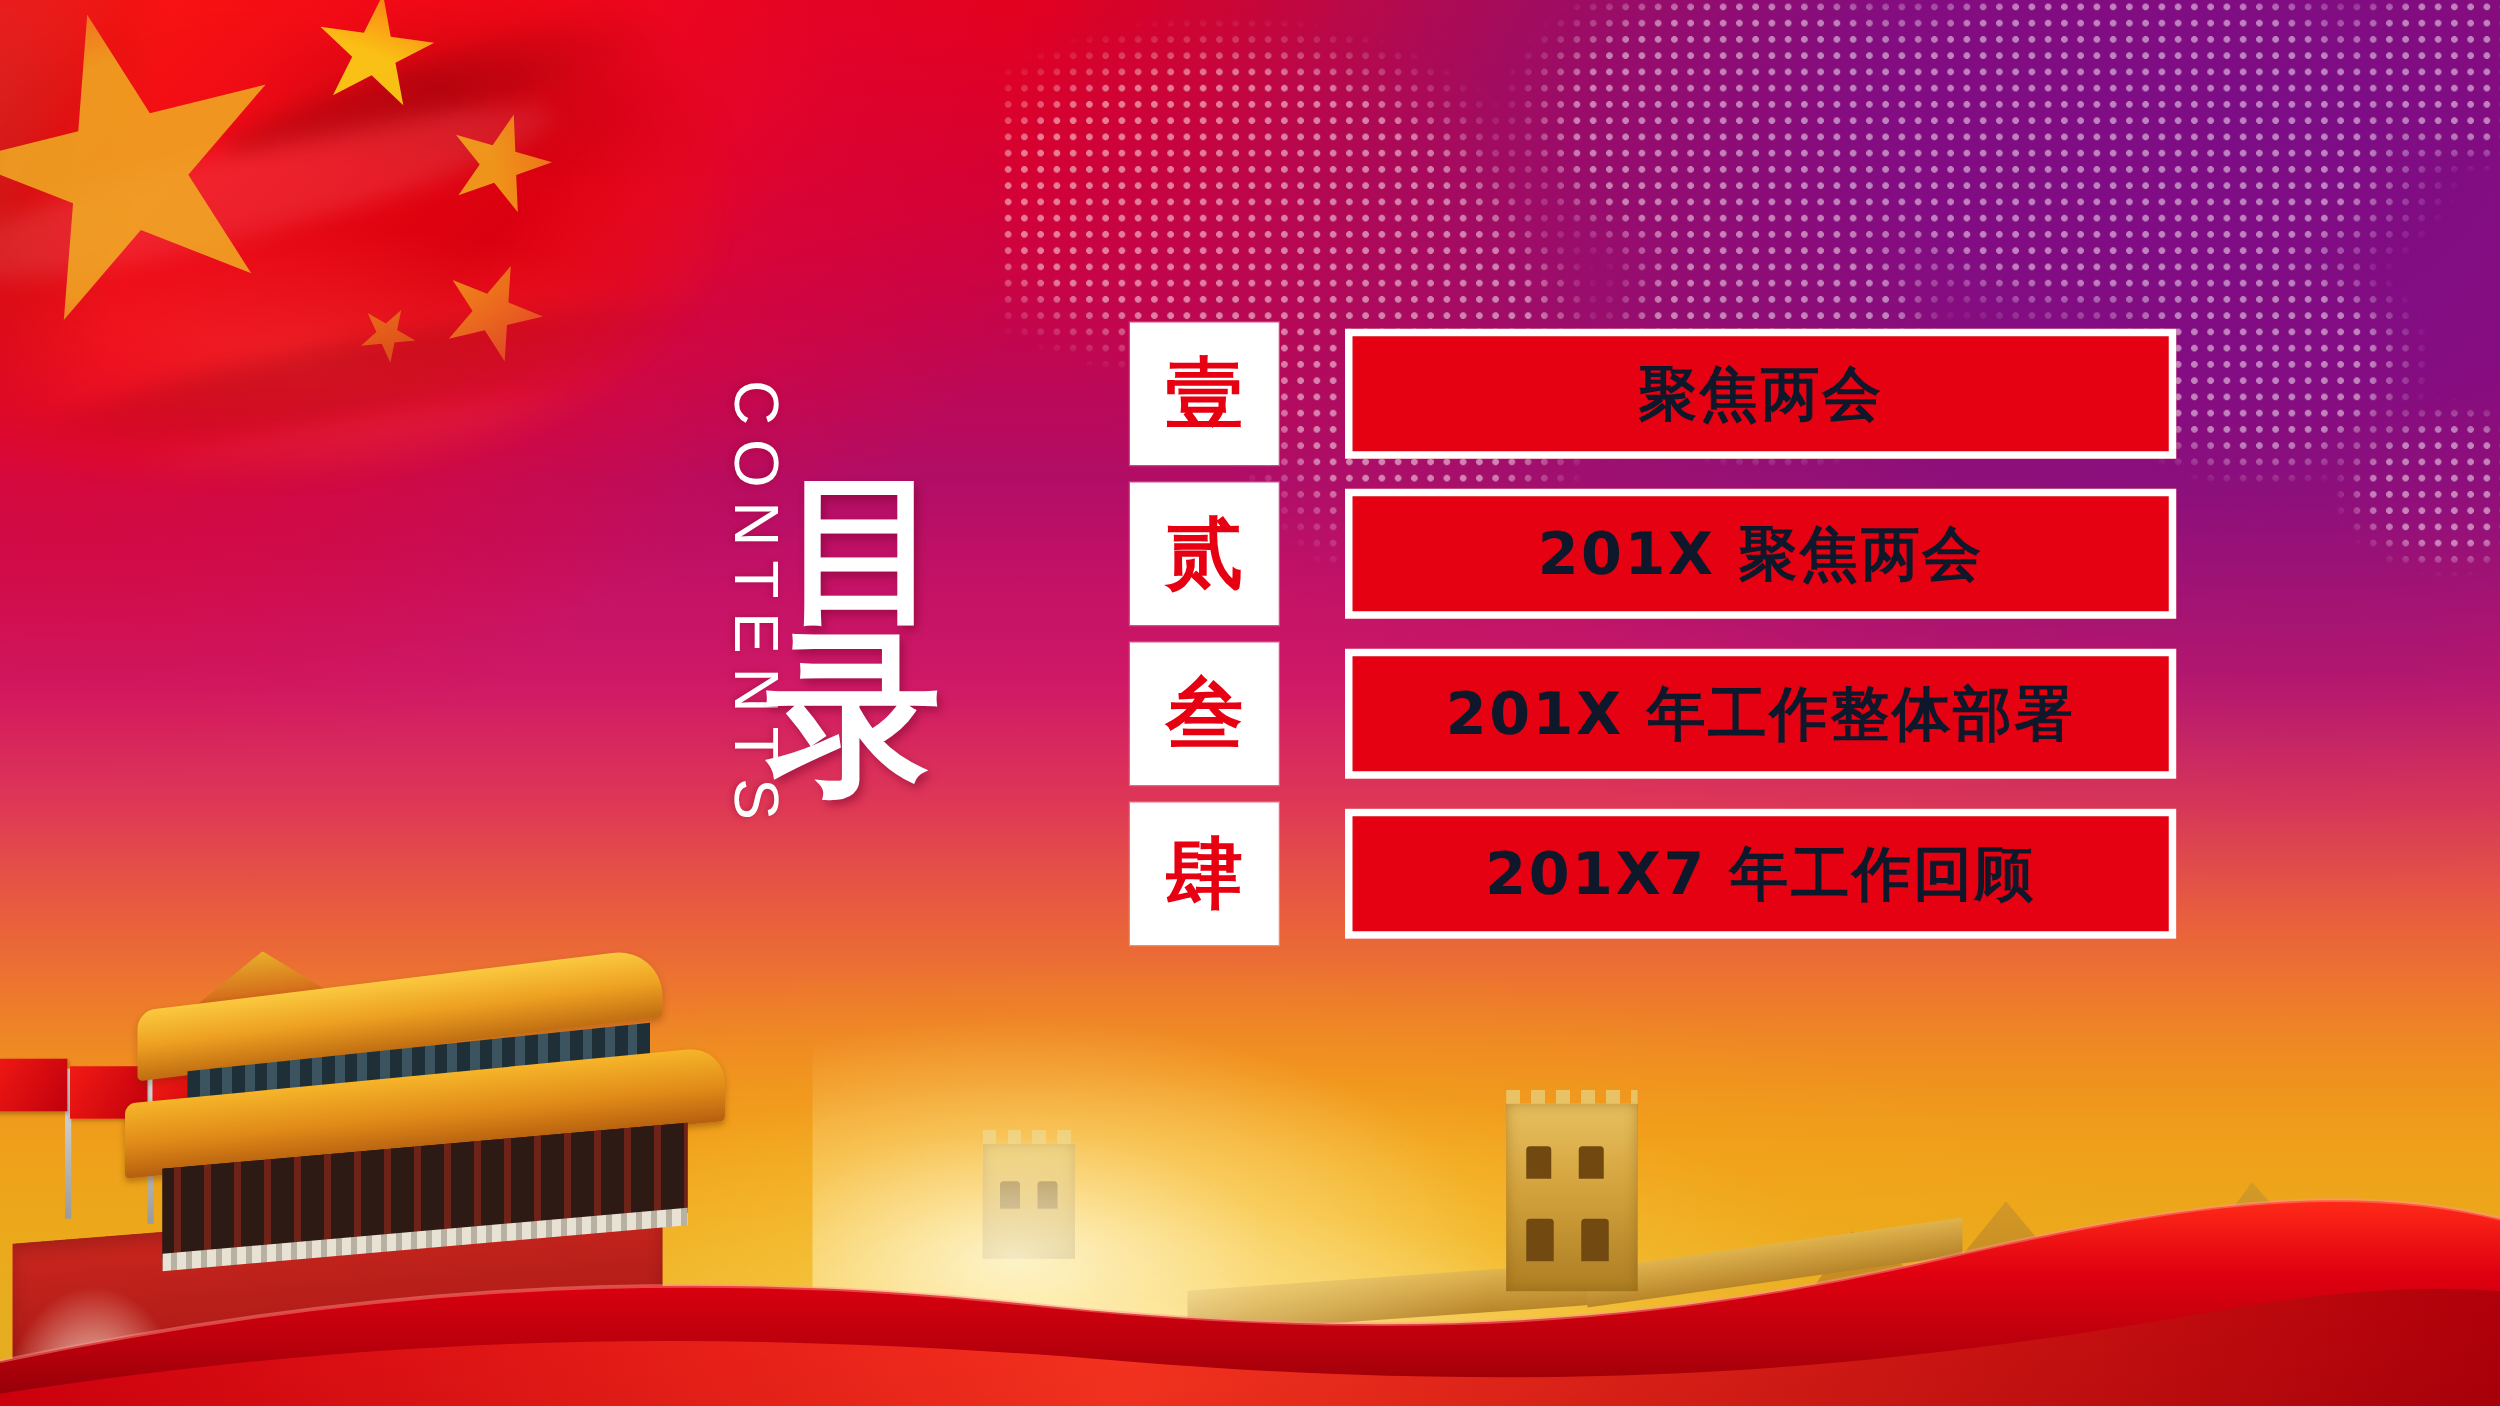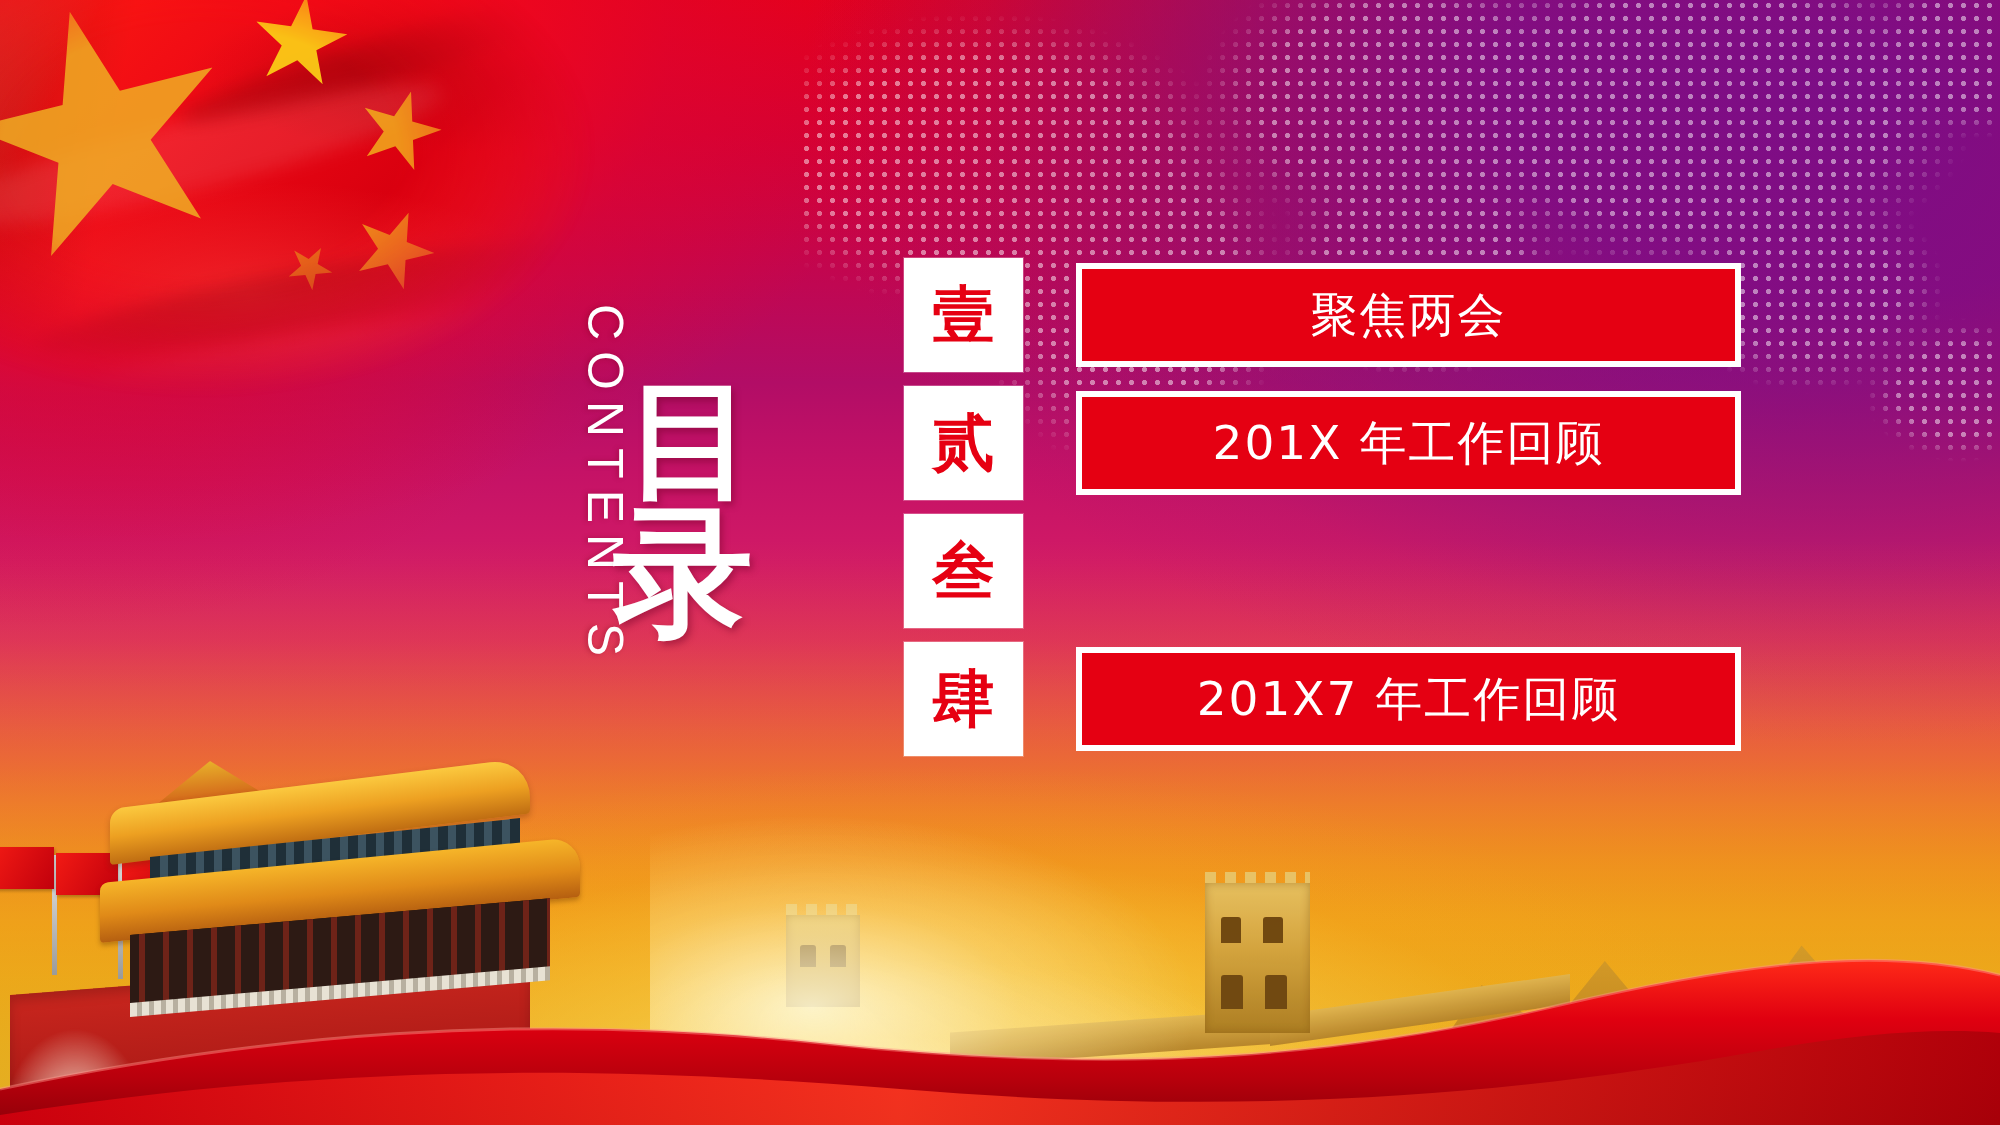--- a/index.html
+++ b/index.html
@@ -287,24 +287,24 @@
   }
   .bar{
     margin-left:53px;
     width:665px; height:104px;
     background:#e50012;
     border:6px solid #ffffff;
     display:flex; align-items:center; justify-content:center;
     flex:0 0 auto;
   }
   .bar span{
-    color:#ffffff;
+    color:#0f172a;
     font-family:"DejaVu Sans","Liberation Sans",sans-serif;
     font-size:47px;
-    font-weight:400;
+    font-weight:700;
     letter-spacing:2px;
     white-space:nowrap;
   }
 </style>
 </head>
 <body>
 
 <div id="slide">
 
   <div class="bg-base"></div>
@@ -415,28 +415,31 @@
       <div class="bar">
         <span>聚焦两会</span>
       </div>
     </div>
 
     <div class="toc-row">
       <div class="num-box">
         <span>贰</span>
       </div>
       <div class="bar">
-        <span>201X 年工作回顾</span>
+        <span>201X 聚焦两会</span>
       </div>
     </div>
 
     <div class="toc-row">
       <div class="num-box">
         <span>叁</span>
       </div>
+      <div class="bar">
+        <span>201X 年工作整体部署</span>
+      </div>
     </div>
 
     <div class="toc-row">
       <div class="num-box">
         <span>肆</span>
       </div>
       <div class="bar">
         <span>201X7 年工作回顾</span>
       </div>
     </div>

